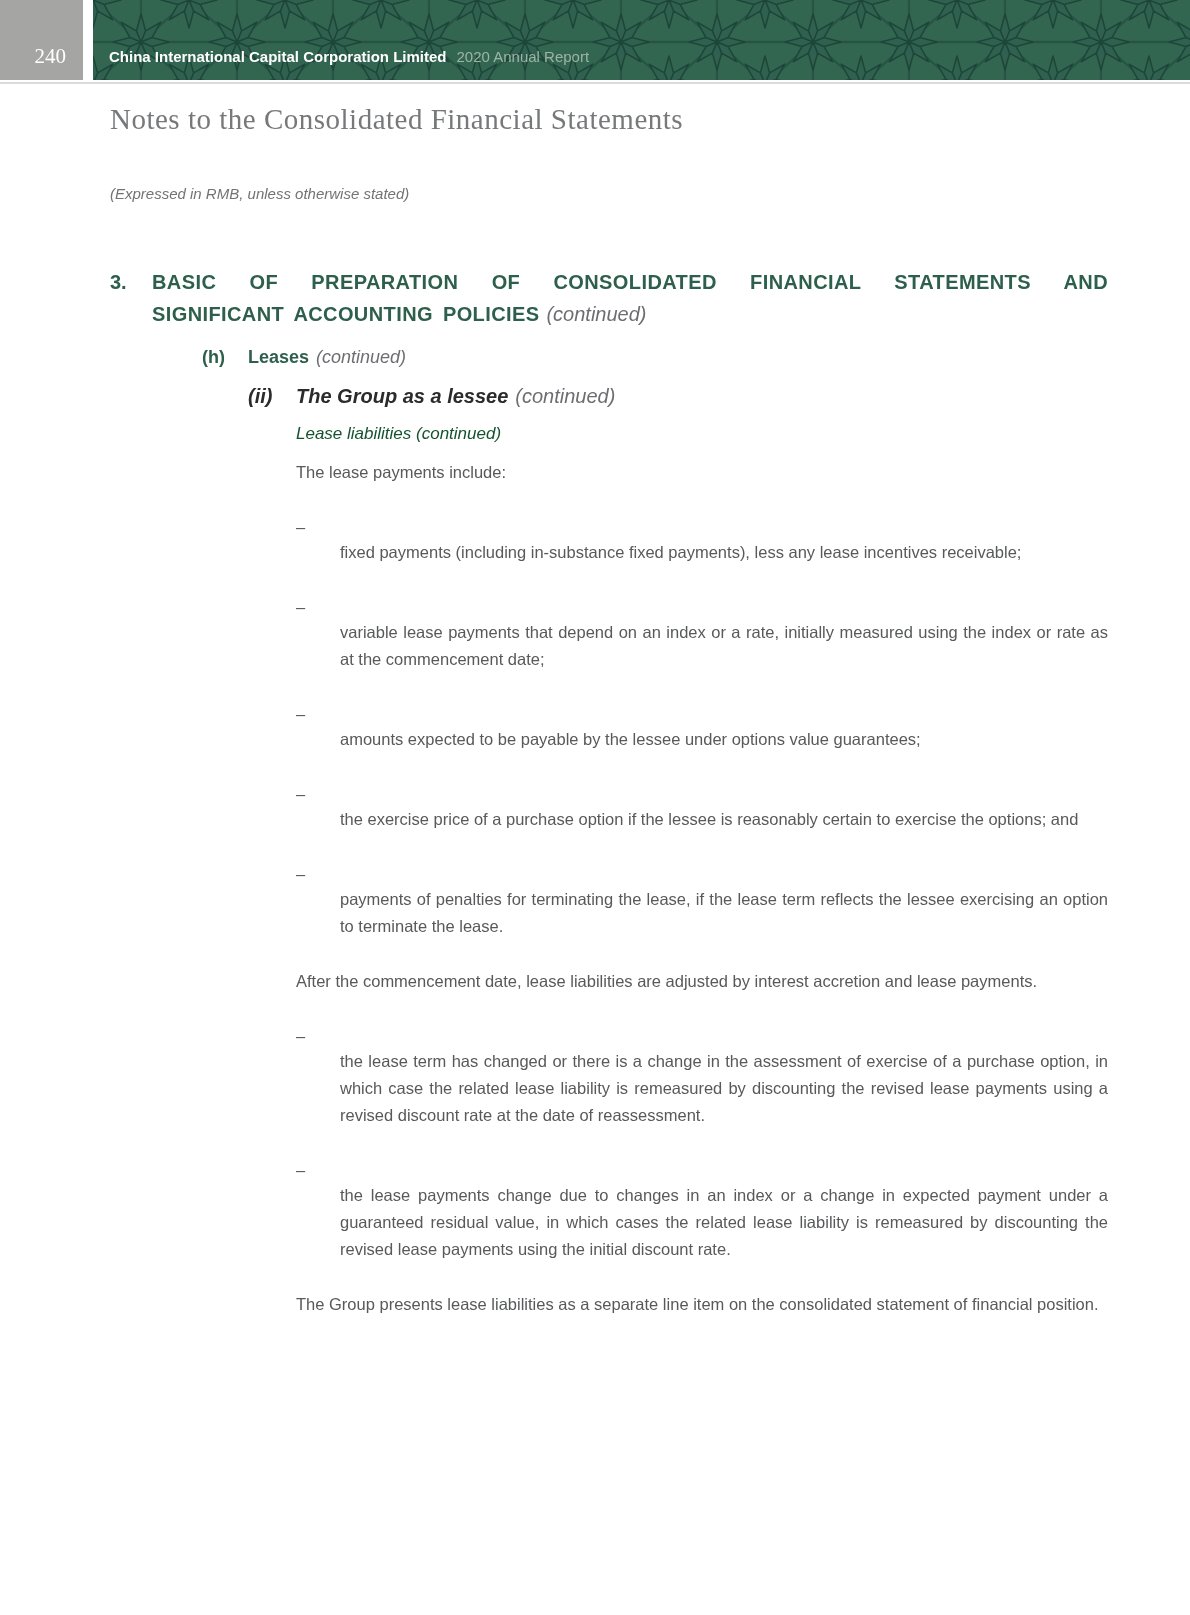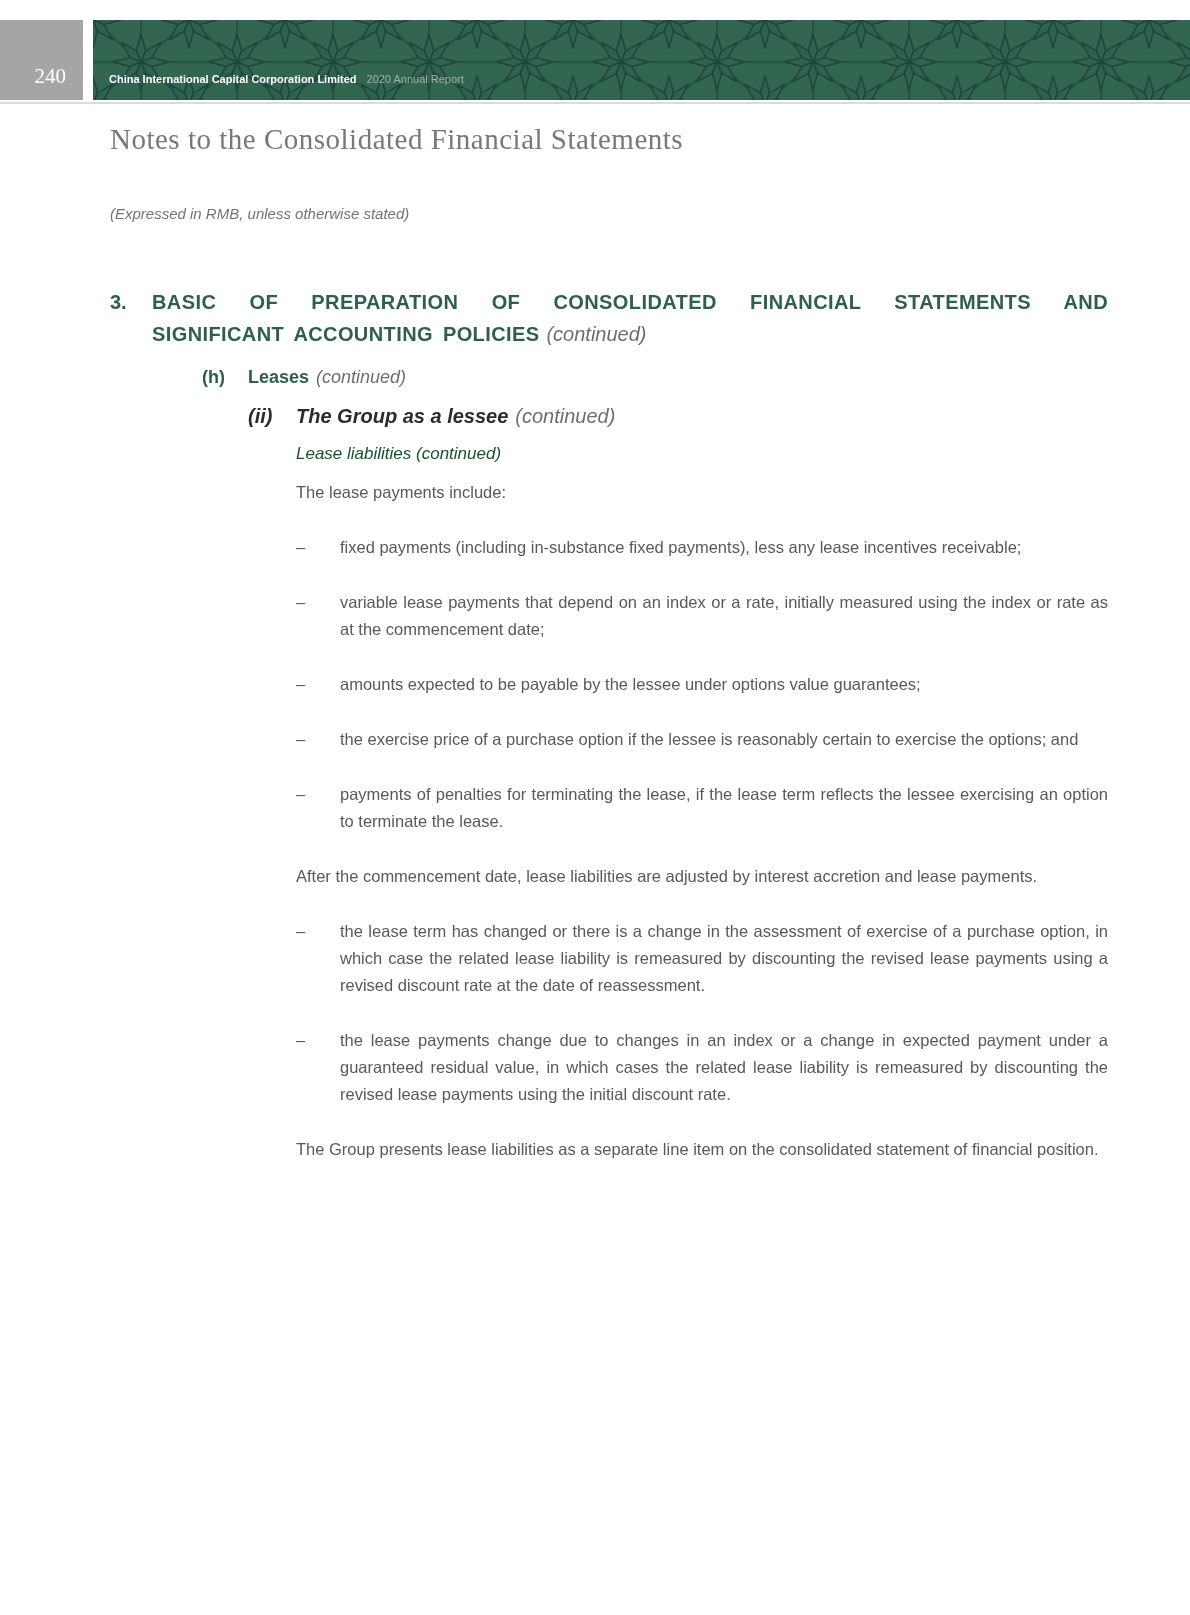--- a/index.html
+++ b/index.html
@@ -3,35 +3,35 @@
 <meta charset="utf-8">
 <style>
   * { margin:0; padding:0; box-sizing:border-box; }
   html,body { background:#ffffff; }
   .page {
     position:relative; width:1190px; height:1615px; background:#ffffff;
     font-family:"Liberation Sans", sans-serif; color:#58595B; overflow:hidden;
   }
 
   
-  .header-row { display:flex; padding-top:20px; }
+  .header-row { display:flex; padding-top:0; }
   .pagenum-box {
     width:83px; height:80px; background:#A5A5A3; color:#ffffff;
     font-family:"Liberation Serif", serif; font-size:21px;
     display:flex; align-items:flex-end; justify-content:flex-end;
     padding:0 17px 11px 0;
   }
   .banner {
     margin-left:10px; flex:1; height:80px; position:relative;
     background:#336651; overflow:hidden;
   }
   .banner svg { position:absolute; left:0; top:0; }
   .banner-text {
     position:absolute; left:16px; bottom:15px; z-index:2;
-    font-size:11px; white-space:nowrap;
+    font-size:15px; white-space:nowrap;
   }
   .banner-company { color:#ffffff; font-weight:bold; }
   .banner-report  { color:#9FB3A7; margin-left:10px; }
   .header-rule { height:2px; background:#DBDBD9; margin-top:2px; }
 
   
   .doc-title {
     margin:17px 80px 0 110px;
     font-family:"Liberation Serif", serif; font-weight:400;
     font-size:29px; line-height:36px; letter-spacing:0.5px; color:#77787A;
@@ -71,21 +71,21 @@
     margin:12px 82px 0 296px; font-size:17px; line-height:26px;
     font-style:italic; color:#14532d;
   }
 
   
   .body-col { margin:12px 0 0 296px; width:812px; font-size:16.5px; line-height:27px; color:#58595B; }
   .block { margin-bottom:28px; }
   .just { text-align:justify; }
   .bullet { display:flex; }
   .dash { width:44px; flex-shrink:0; }
-  .btext { flex:1; text-align:justify; }
+  .btext { flex:1; text-align:justify;margin-top:25px; }
 </style>
 </head>
 <body>
 
 <div class="page">
 
   <div class="header-row">
     <div class="pagenum-box">
       <span>240</span>
     </div>

